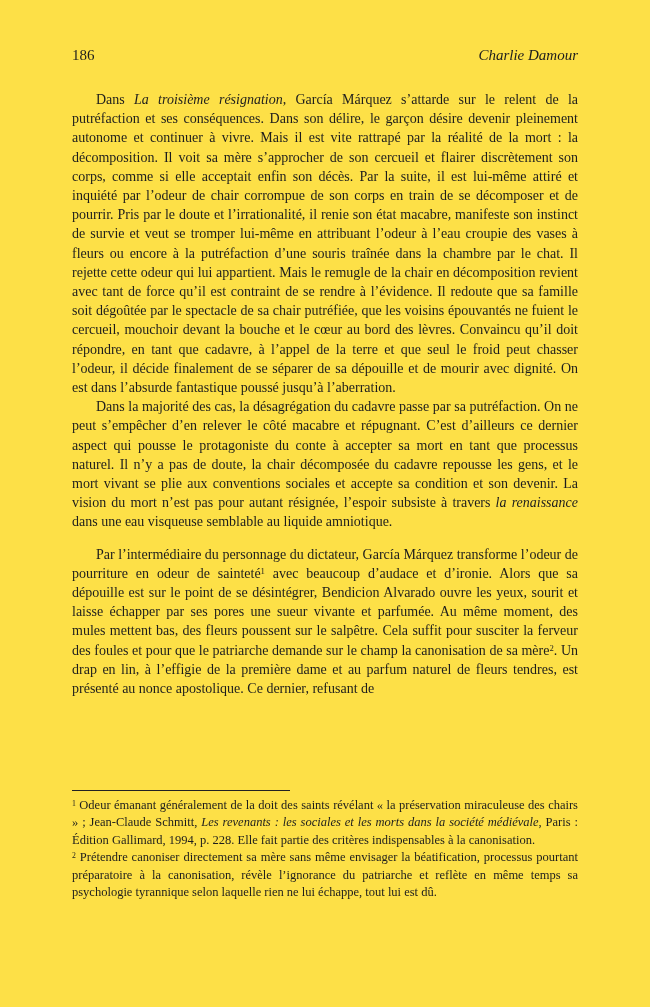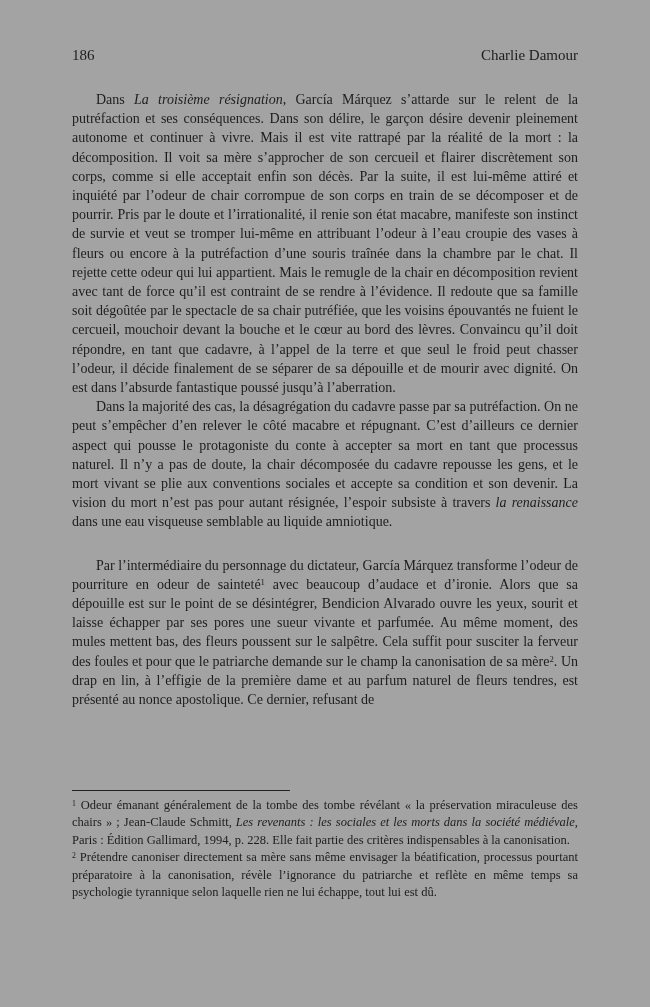--- a/index.html
+++ b/index.html
@@ -4,52 +4,53 @@
 <style>
   html, body {
     margin: 0;
     padding: 0;
     background: #ffffff;
   }
   .page {
     position: relative;
     width: 650px;
     height: 1007px;
-    background: #a3a3a3;
+    background: #fde047;
     overflow: hidden;
     font-family: "Liberation Serif", "DejaVu Serif", serif;
     color: #1d1d1d;
   }
   .running-header {
     position: absolute;
     top: 46px;
     left: 72px;
     width: 506px;
     display: flex;
     justify-content: space-between;
     font-size: 15px;
     line-height: 19px;
   }
   .running-header .author {
+    font-style: italic;
   }
   .body-text {
     position: absolute;
     top: 90px;
     left: 72px;
     width: 506px;
     font-size: 14px;
     line-height: 19.2px;
     text-align: justify;
   }
   .para {
     margin: 0;
     text-indent: 24px;
   }
   .para.spaced-before {
-    margin-top: 24px;
+    margin-top: 13px;
   }
   .it {
     font-style: italic;
   }
   .sup {
     font-size: 0.62em;
     position: relative;
     top: -0.45em;
     line-height: 0;
   }
@@ -86,18 +87,18 @@
     <p class="para"><span>Dans </span><span class="it">La troisième résignation</span><span>, García Márquez s’attarde sur le relent de la putréfaction et ses conséquences. Dans son délire, le garçon désire devenir pleinement autonome et continuer à vivre. Mais il est vite rattrapé par la réalité de la mort : la décomposition. Il voit sa mère s’approcher de son cercueil et flairer discrètement son corps, comme si elle acceptait enfin son décès. Par la suite, il est lui-même attiré et inquiété par l’odeur de chair corrompue de son corps en train de se décomposer et de pourrir. Pris par le doute et l’irrationalité, il renie son état macabre, manifeste son instinct de survie et veut se tromper lui-même en attribuant l’odeur à l’eau croupie des vases à fleurs ou encore à la putréfaction d’une souris traînée dans la chambre par le chat. Il rejette cette odeur qui lui appartient. Mais le remugle de la chair en décomposition revient avec tant de force qu’il est contraint de se rendre à l’évidence. Il redoute que sa famille soit dégoûtée par le spectacle de sa chair putréfiée, que les voisins épouvantés ne fuient le cercueil, mouchoir devant la bouche et le cœur au bord des lèvres. Convaincu qu’il doit répondre, en tant que cadavre, à l’appel de la terre et que seul le froid peut chasser l’odeur, il décide finalement de se séparer de sa dépouille et de mourir avec dignité. On est dans l’absurde fantastique poussé jusqu’à l’aberration.</span></p>
 
     <p class="para"><span>Dans la majorité des cas, la désagrégation du cadavre passe par sa putréfaction. On ne peut s’empêcher d’en relever le côté macabre et répugnant. C’est d’ailleurs ce dernier aspect qui pousse le protagoniste du conte à accepter sa mort en tant que processus naturel. Il n’y a pas de doute, la chair décomposée du cadavre repousse les gens, et le mort vivant se plie aux conventions sociales et accepte sa condition et son devenir. La vision du mort n’est pas pour autant résignée, l’espoir subsiste à travers </span><span class="it">la renaissance</span><span> dans une eau visqueuse semblable au liquide amniotique.</span></p>
 
     <p class="para spaced-before"><span>Par l’intermédiaire du personnage du dictateur, García Márquez transforme l’odeur de pourriture en odeur de sainteté</span><span class="sup">1</span><span> avec beaucoup d’audace et d’ironie. Alors que sa dépouille est sur le point de se désintégrer, Bendicion Alvarado ouvre les yeux, sourit et laisse échapper par ses pores une sueur vivante et parfumée. Au même moment, des mules mettent bas, des fleurs poussent sur le salpêtre. Cela suffit pour susciter la ferveur des foules et pour que le patriarche demande sur le champ la canonisation de sa mère</span><span class="sup">2</span><span>. Un drap en lin, à l’effigie de la première dame et au parfum naturel de fleurs tendres, est présenté au nonce apostolique. Ce dernier, refusant de</span></p>
   </div>
 
   <div class="footnotes">
     <div class="fn-rule"></div>
 
-    <p class="fn"><span class="sup">1</span><span> Odeur émanant généralement de la tombe des tombe révélant « la préservation miraculeuse des chairs » ; Jean-Claude Schmitt, </span><span class="it">Les revenants : les sociales et les morts dans la société médiévale</span><span>, Paris : Édition Gallimard, 1994, p. 228. Elle fait partie des critères indispensables à la canonisation.</span></p>
+    <p class="fn"><span class="sup">1</span><span> Odeur émanant généralement de la doit des saints révélant « la préservation miraculeuse des chairs » ; Jean-Claude Schmitt, </span><span class="it">Les revenants : les sociales et les morts dans la société médiévale</span><span>, Paris : Édition Gallimard, 1994, p. 228. Elle fait partie des critères indispensables à la canonisation.</span></p>
 
     <p class="fn"><span class="sup">2</span><span> Prétendre canoniser directement sa mère sans même envisager la béatification, processus pourtant préparatoire à la canonisation, révèle l’ignorance du patriarche et reflète en même temps sa psychologie tyrannique selon laquelle rien ne lui échappe, tout lui est dû.</span></p>
   </div>
 
 </div>
 
 </body></html>

